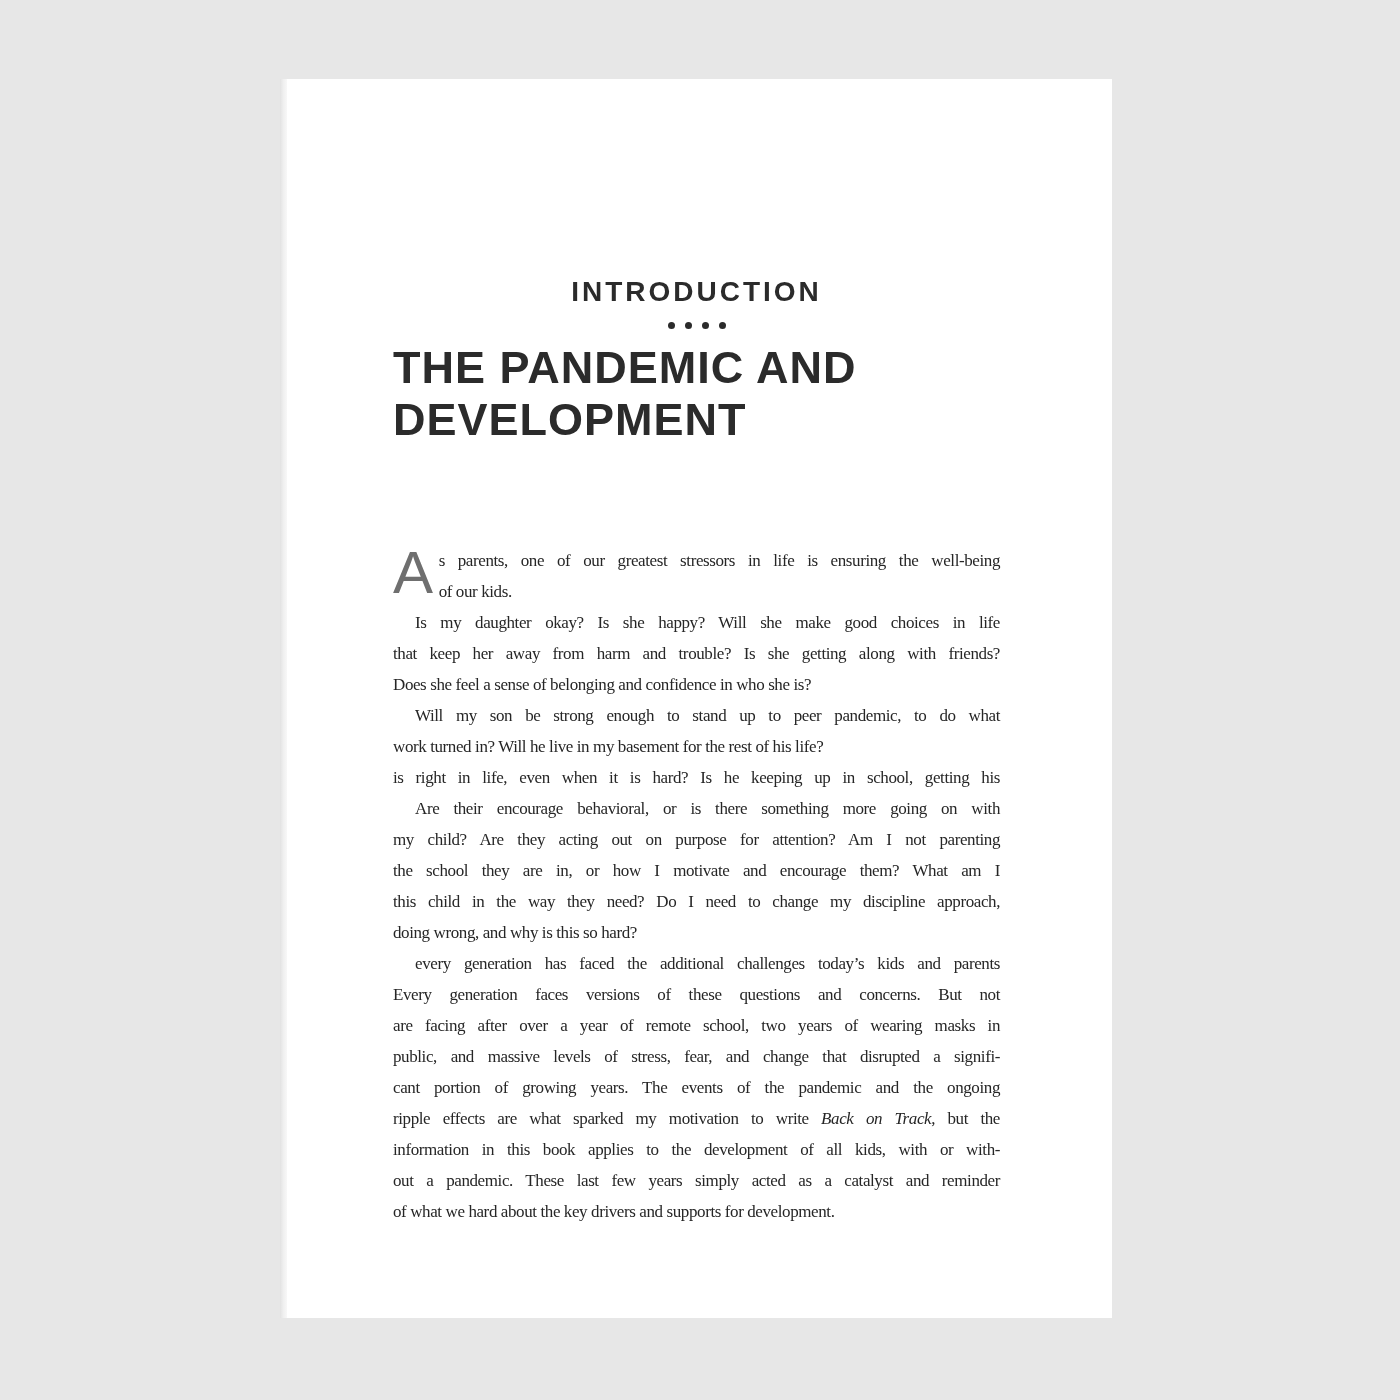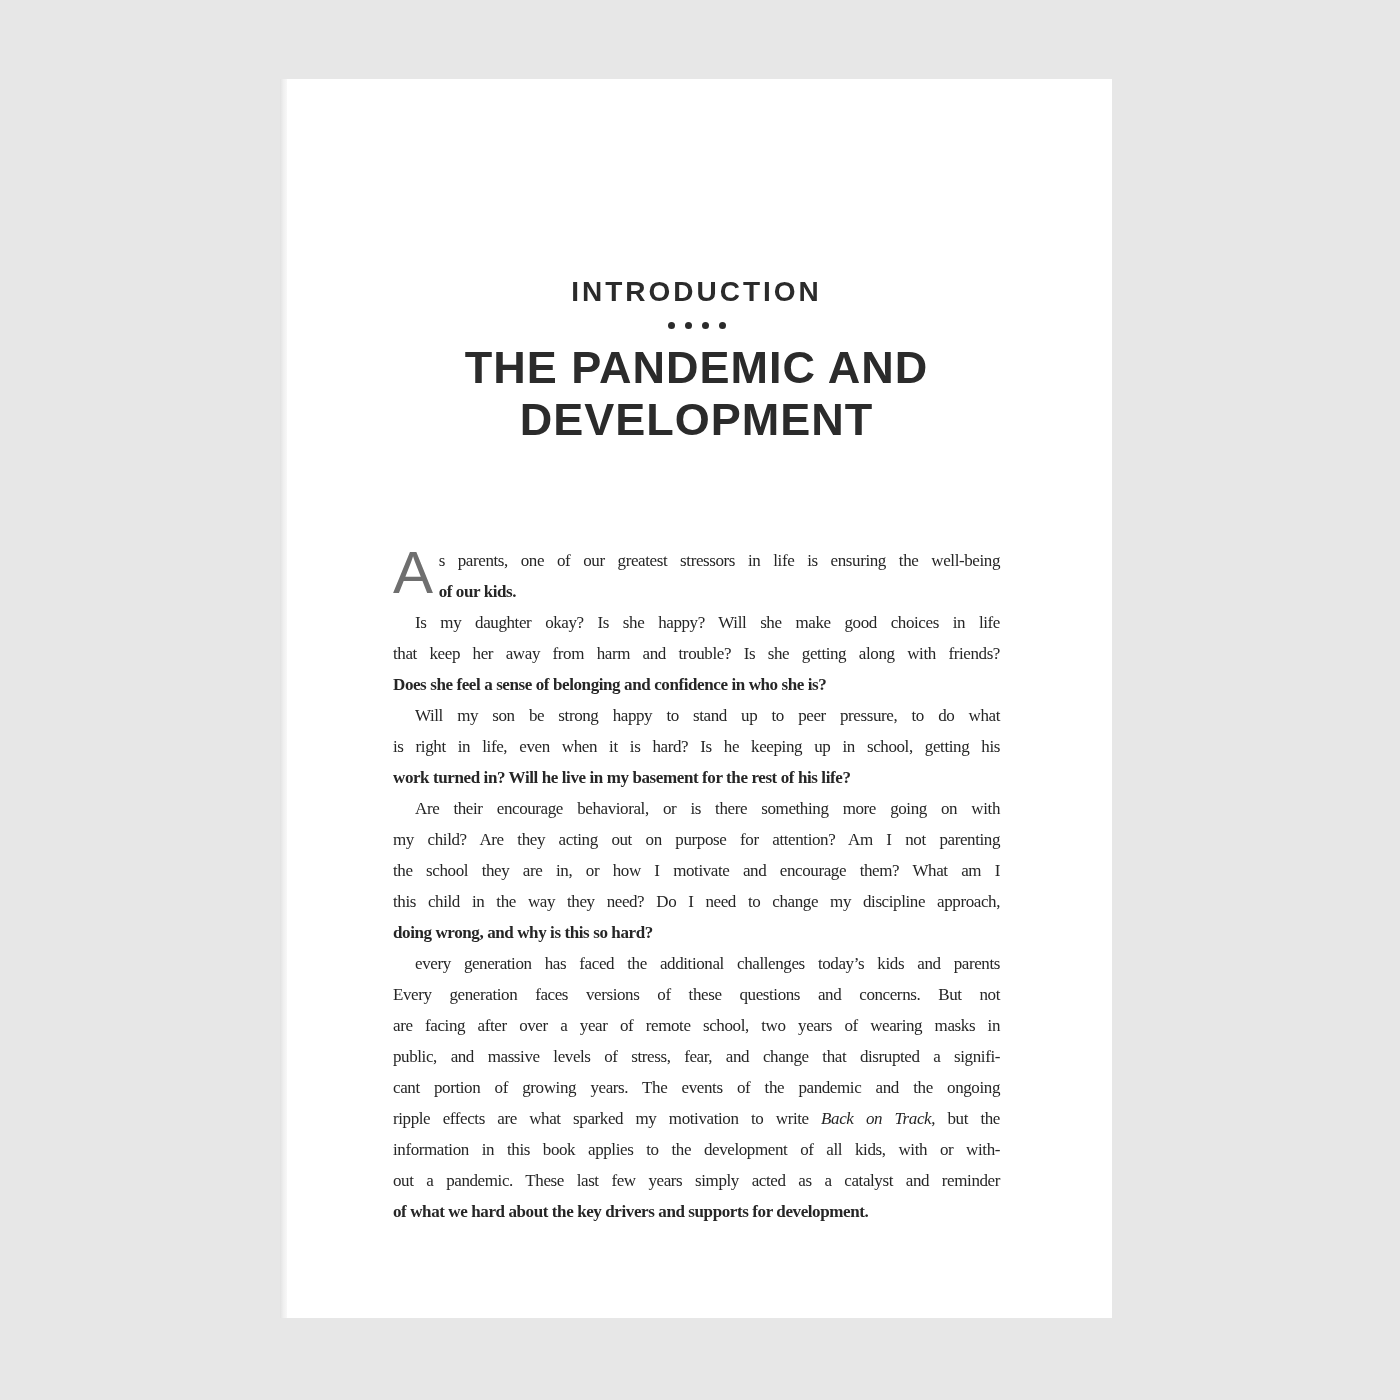--- a/index.html
+++ b/index.html
@@ -60,21 +60,21 @@
   }
   .dot {
     width: 7px;
     height: 7px;
     border-radius: 50%;
     background: var(--heading);
     display: inline-block;
   }
   .title {
     margin-top: 13px;
-    text-align: center;
+    text-align: left;
     font-family: "Liberation Sans", sans-serif;
     font-weight: 700;
     font-size: 45px;
     line-height: 52px;
     letter-spacing: 1px;
     color: var(--heading);
   }
   .body-text {
     margin-top: 99px;
     width: 607px;
@@ -85,21 +85,20 @@
   .para { overflow: visible; }
   .line {
     height: 31px;
     line-height: 31px;
     text-align: justify;
     text-align-last: justify;
     white-space: normal;
   }
   .line.last {
     text-align-last: left;
-    font-weight: bold;
   }
   .para.indent .line:first-child {
     text-indent: 22px;
     font-family: Liberation Serif, serif;
   }
   .dropcap {
     float: left;
     font-family: "Liberation Sans", sans-serif;
     font-weight: 400;
     font-size: 60px;
@@ -130,23 +129,23 @@
           <span class="dropcap">A</span>
           <div class="line">s parents, one of our greatest stressors in life is ensuring the well-being</div>
           <div class="line last">of our kids.</div>
         </div>
         <div class="para indent">
           <div class="line">Is my daughter okay? Is she happy? Will she make good choices in life</div>
           <div class="line">that keep her away from harm and trouble? Is she getting along with friends?</div>
           <div class="line last">Does she feel a sense of belonging and confidence in who she is?</div>
         </div>
         <div class="para indent">
-          <div class="line">Will my son be strong happy to stand up to peer pressure, to do what</div>
+          <div class="line">Will my son be strong enough to stand up to peer pandemic, to do what</div>
+          <div class="line last">work turned in? Will he live in my basement for the rest of his life?</div>
           <div class="line">is right in life, even when it is hard? Is he keeping up in school, getting his</div>
-          <div class="line last">work turned in? Will he live in my basement for the rest of his life?</div>
         </div>
         <div class="para indent">
           <div class="line">Are their encourage behavioral, or is there something more going on with</div>
           <div class="line">my child? Are they acting out on purpose for attention? Am I not parenting</div>
           <div class="line">the school they are in, or how I motivate and encourage them? What am I</div>
           <div class="line">this child in the way they need? Do I need to change my discipline approach,</div>
           <div class="line last">doing wrong, and why is this so hard?</div>
         </div>
         <div class="para indent">
           <div class="line">every generation has faced the additional challenges today’s kids and parents</div>

